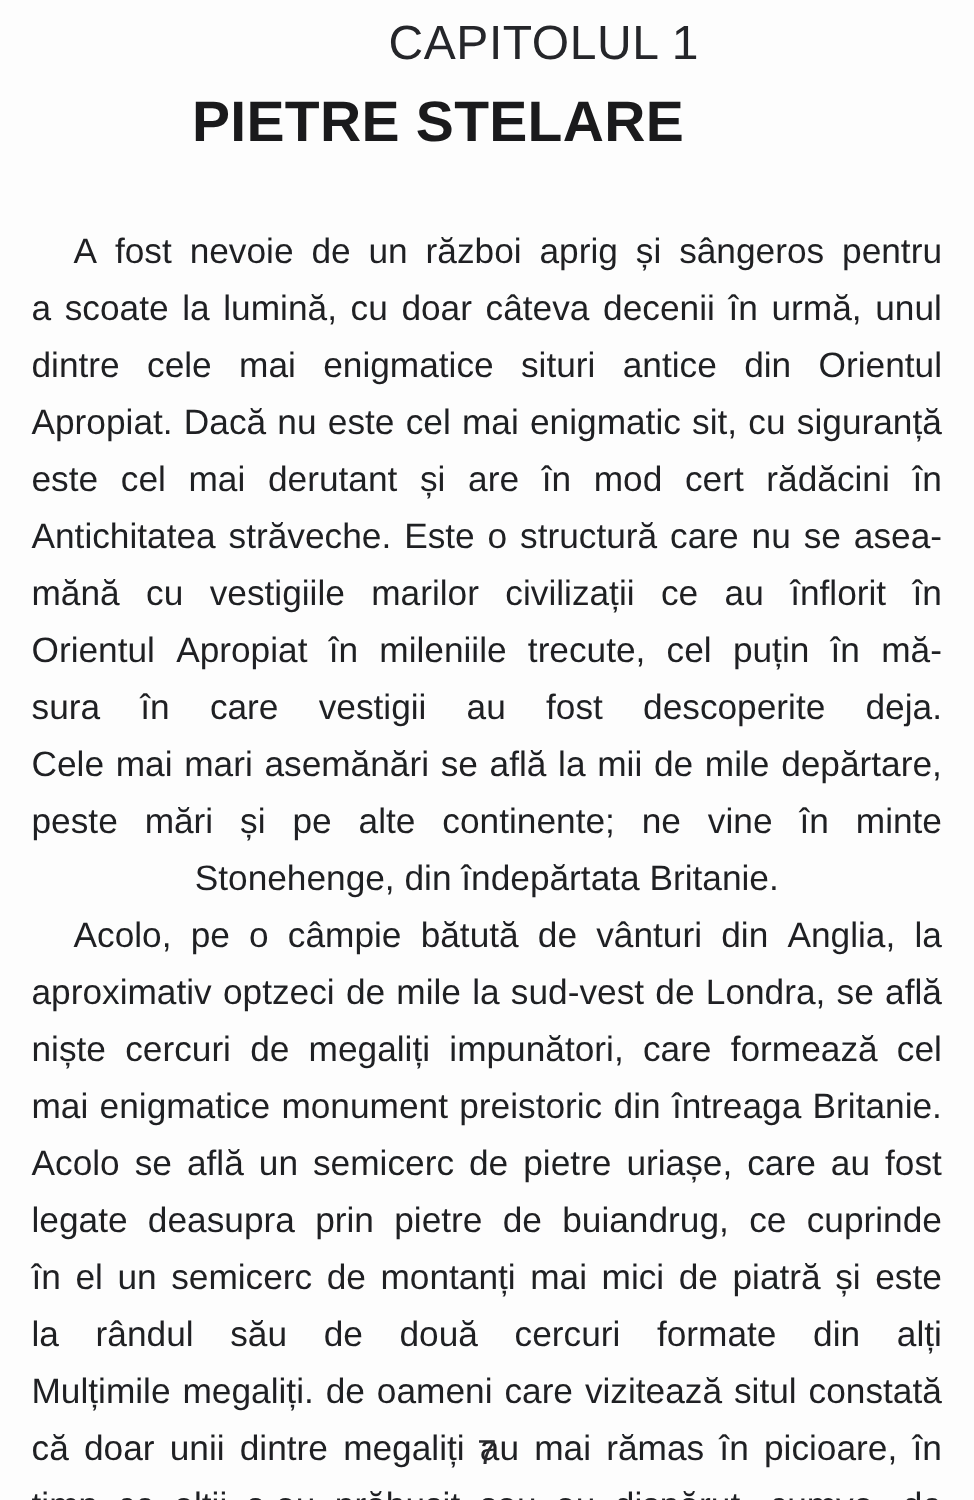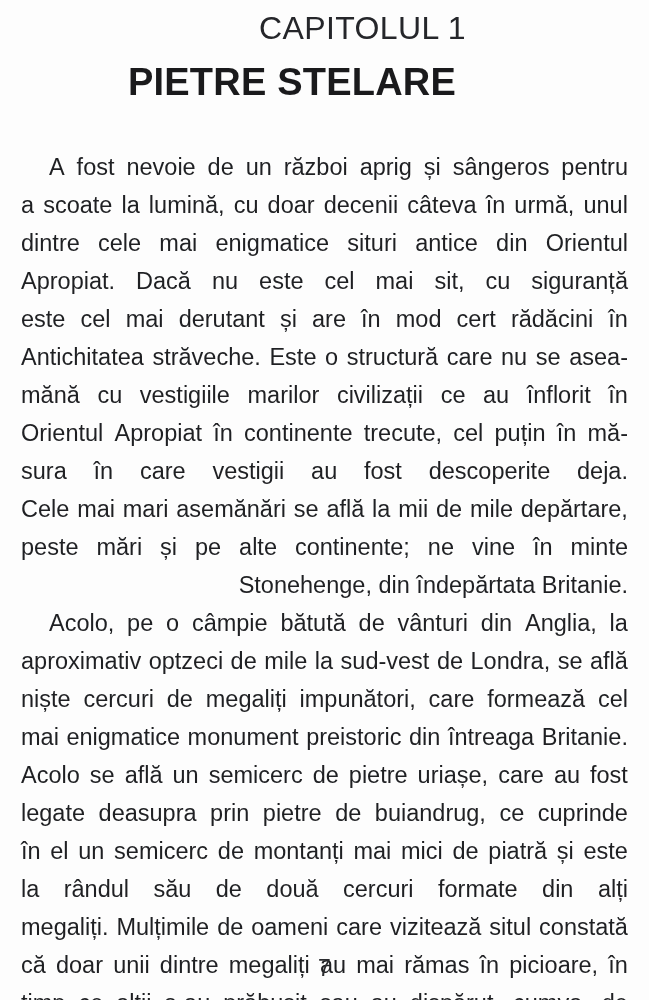--- a/index.html
+++ b/index.html
@@ -79,21 +79,21 @@
     display: flex;
     justify-content: space-between;
   }
   .line.just > span {
     display: inline-block;
   }
 
   
   .line.flush {
     display: block;
-    text-align: right;
+    text-align: center;
   }
 
   
   .line.indent.just {
     padding-left: 28px;
     width: 579px;
   }
 
   
   .folio {
@@ -130,22 +130,22 @@
           <span>sângeros</span>
           <span>pentru</span>
         </div>
         <div class="line just">
           <span>a</span>
           <span>scoate</span>
           <span>la</span>
           <span>lumină,</span>
           <span>cu</span>
           <span>doar</span>
+          <span>câteva</span>
           <span>decenii</span>
-          <span>câteva</span>
           <span>în</span>
           <span>urmă,</span>
           <span>unul</span>
         </div>
         <div class="line just">
           <span>dintre</span>
           <span>cele</span>
           <span>mai</span>
           <span>enigmatice</span>
           <span>situri</span>
@@ -153,20 +153,21 @@
           <span>din</span>
           <span>Orientul</span>
         </div>
         <div class="line just">
           <span>Apropiat.</span>
           <span>Dacă</span>
           <span>nu</span>
           <span>este</span>
           <span>cel</span>
           <span>mai</span>
+          <span>enigmatic</span>
           <span>sit,</span>
           <span>cu</span>
           <span>siguranță</span>
         </div>
         <div class="line just">
           <span>este</span>
           <span>cel</span>
           <span>mai</span>
           <span>derutant</span>
           <span>și</span>
@@ -196,21 +197,21 @@
           <span>civilizații</span>
           <span>ce</span>
           <span>au</span>
           <span>înflorit</span>
           <span>în</span>
         </div>
         <div class="line just">
           <span>Orientul</span>
           <span>Apropiat</span>
           <span>în</span>
-          <span>continente</span>
+          <span>mileniile</span>
           <span>trecute,</span>
           <span>cel</span>
           <span>puțin</span>
           <span>în</span>
           <span>mă-</span>
         </div>
         <div class="line just">
           <span>sura</span>
           <span>în</span>
           <span>care</span>
@@ -333,22 +334,22 @@
           <span>rândul</span>
           <span>său</span>
           <span>de</span>
           <span>două</span>
           <span>cercuri</span>
           <span>formate</span>
           <span>din</span>
           <span>alți</span>
         </div>
         <div class="line just">
+          <span>Mulțimile</span>
           <span>megaliți.</span>
-          <span>Mulțimile</span>
           <span>de</span>
           <span>oameni</span>
           <span>care</span>
           <span>vizitează</span>
           <span>situl</span>
           <span>constată</span>
         </div>
         <div class="line just">
           <span>că</span>
           <span>doar</span>

